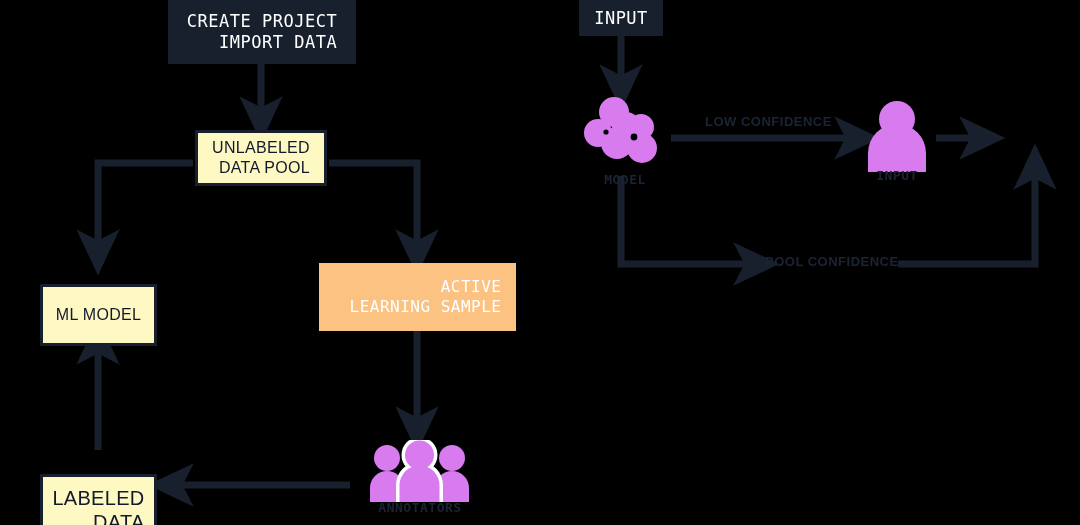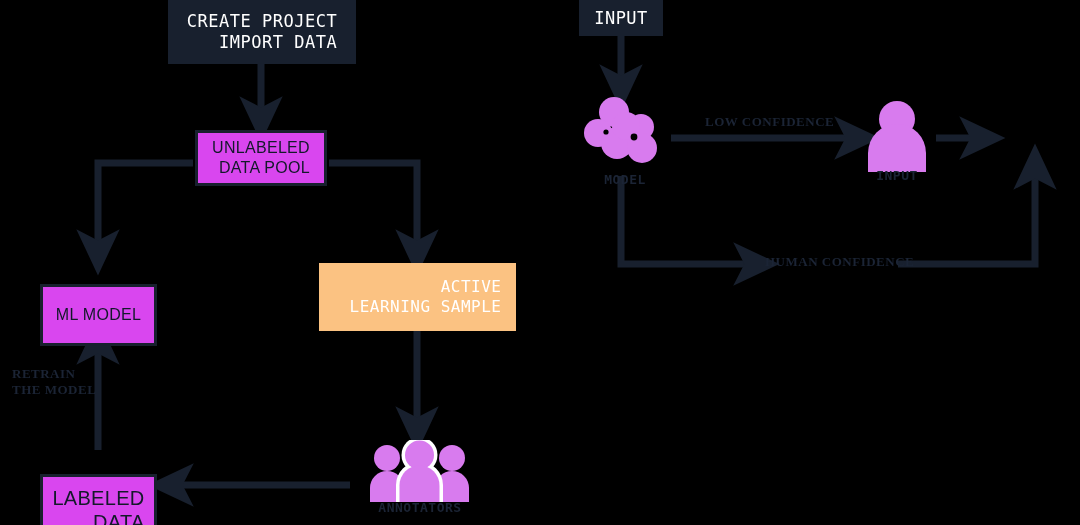--- a/index.html
+++ b/index.html
@@ -45,21 +45,21 @@
   }
 
   .box-dark {
     background: #18202e;
     color: #ffffff;
     font-family: "DejaVu Sans Mono", monospace;
     letter-spacing: 0.5px;
   }
 
   .box-white {
-    background: #d946ef;
+    background: #fef9c3;
     color: #13192a;
     border: 3px solid #18202e;
     font-family: "Liberation Sans", sans-serif;
     letter-spacing: 0.3px;
   }
 
   .box-orange {
     background: #fbc282;
     color: #ffffff;
     font-family: "DejaVu Sans Mono", monospace;
@@ -96,21 +96,21 @@
   #box-output {
     left: 991px; top: 120px; width: 89px; height: 38px;
     font-size: 17px;
     font-family: "Liberation Sans", sans-serif;
   }
 
   
   .edge-label {
     position: absolute;
     color: #1b2435;
-    font-family: Liberation Serif, serif;
+    font-family: Liberation Sans, sans-serif;
     font-weight: bold;
     font-size: 13px;
     letter-spacing: 0.5px;
     line-height: 1.25;
     white-space: pre-line;
     text-align: left;
   }
   #label-retrain { left: 12px; top: 366px; text-align: left; }
   #label-low-conf { left: 705px; top: 114px; }
   #label-high-conf { left: 765px; top: 254px; }
@@ -180,22 +180,20 @@
 DATA POOL</div>
 
   <div class="box box-white" id="box-ml-model">ML MODEL</div>
 
   <div class="box box-orange" id="box-active-sample">ACTIVE
 LEARNING SAMPLE</div>
 
   <div class="box box-white" id="box-labeled-data">LABELED
 DATA</div>
 
-  <div class="edge-label" id="label-retrain">RETRAIN
-THE MODEL</div>
 
   <div class="icon" id="icon-annotators">
     <svg viewBox="0 0 101 62" width="101" height="62" xmlns="http://www.w3.org/2000/svg">
 
       <circle cx="18" cy="18" r="13" fill="#d87bee"></circle>
       <path d="M 1 62 L 1 48 a 17 17 0 0 1 34 0 L 35 62 Z" fill="#d87bee"></path>
 
       <circle cx="83" cy="18" r="13" fill="#d87bee"></circle>
       <path d="M 66 62 L 66 48 a 17 17 0 0 1 34 0 L 100 62 Z" fill="#d87bee"></path>
 
@@ -232,15 +230,15 @@
     <svg viewBox="0 0 62 72" width="62" height="72" xmlns="http://www.w3.org/2000/svg">
       <circle cx="31" cy="19" r="18" fill="#d87bee"></circle>
       <path d="M 2 72 L 2 53 a 29 29 0 0 1 58 0 L 60 72 Z" fill="#d87bee"></path>
     </svg>
   </div>
 
   <div class="icon-label" id="label-human">INPUT</div>
 
   <div class="edge-label" id="label-low-conf">LOW CONFIDENCE</div>
 
-  <div class="edge-label" id="label-high-conf">HUMAN CONFIDENCE</div>
+  <div class="edge-label" id="label-high-conf">POOL CONFIDENCE</div>
 
 </div>
 
 </body></html>

